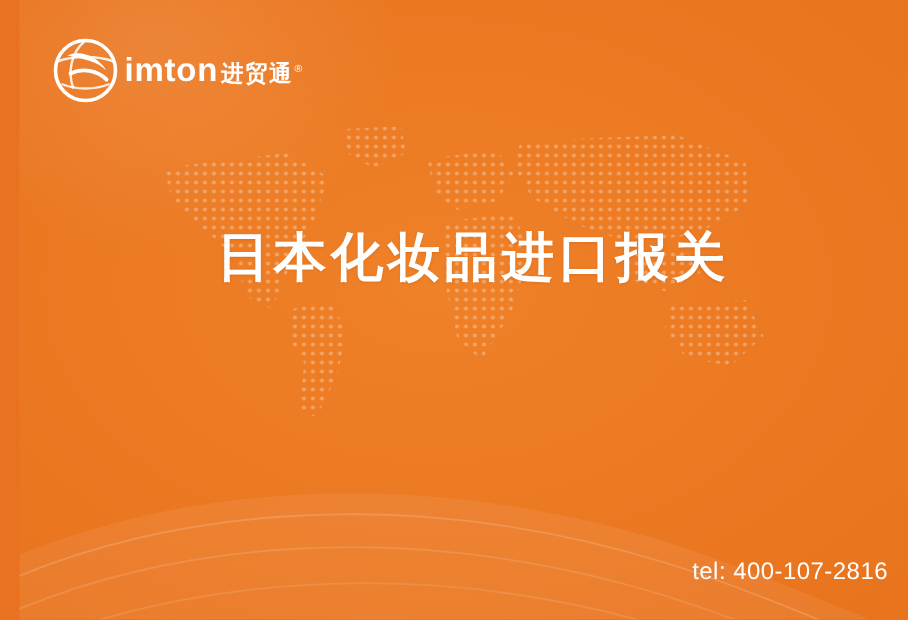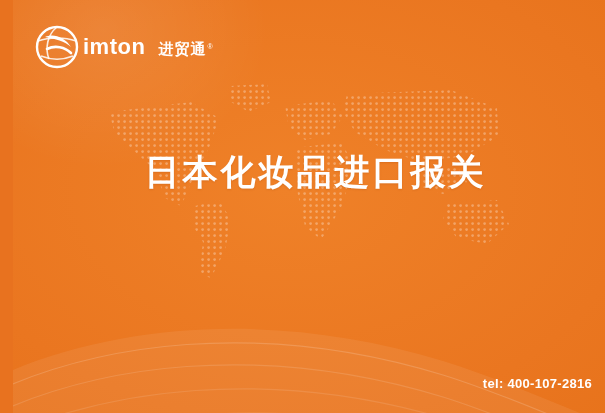--- a/index.html
+++ b/index.html
@@ -43,21 +43,21 @@
     height:46px;
   }
   .logo-mark { width:44px; height:44px; position:relative; flex:0 0 auto; }
   .logo-text { display:flex; align-items:flex-end; margin-left:4px; }
   .logo-imton {
     color:#ffffff; font-size:22px; font-weight:700; letter-spacing:.5px;
     line-height:1; font-family:"Liberation Sans", sans-serif;
   }
   .logo-cn {
     color:#ffffff; font-size:15px; font-weight:700; letter-spacing:1px;
-    line-height:1; margin-left:13px; margin-bottom:1px;
+    line-height:1; margin-left:2px; margin-bottom:1px;
     font-family:"DejaVu Sans", sans-serif;
   }
   .logo-reg { color:#ffffff; font-size:7px; line-height:1; margin-left:1px; margin-bottom:8px; }
 
   
   .headline {
     position:absolute; left:0; top:140px; width:605px;
     text-align:center; color:#ffffff;
   }
   .headline .line {
@@ -65,21 +65,21 @@
     font-size:35px;
     font-weight:700;
     letter-spacing:3px;
     line-height:64px;
     text-shadow:0 1px 2px rgba(150,60,0,.20);
   }
 
   
   .tel {
     position:absolute; right:26px; bottom:22px;
-    color:#ffffff; font-size:13px; font-weight:700;
+    color:#ffffff; font-size:16px; font-weight:400;
     letter-spacing:.3px;
     font-family:"Liberation Sans", sans-serif;
   }
 </style>
 </head>
 <body>
 
 <div class="banner">
 
   <div class="glow-tl"></div>

